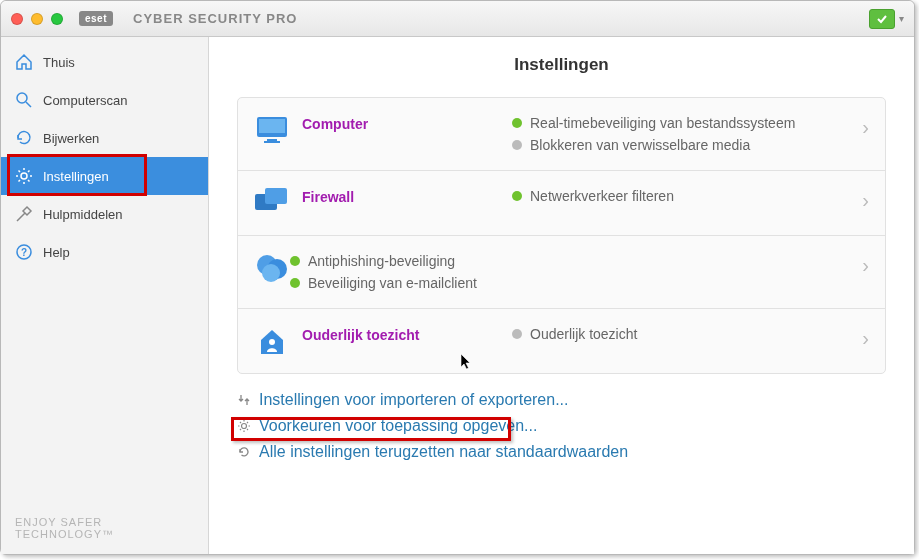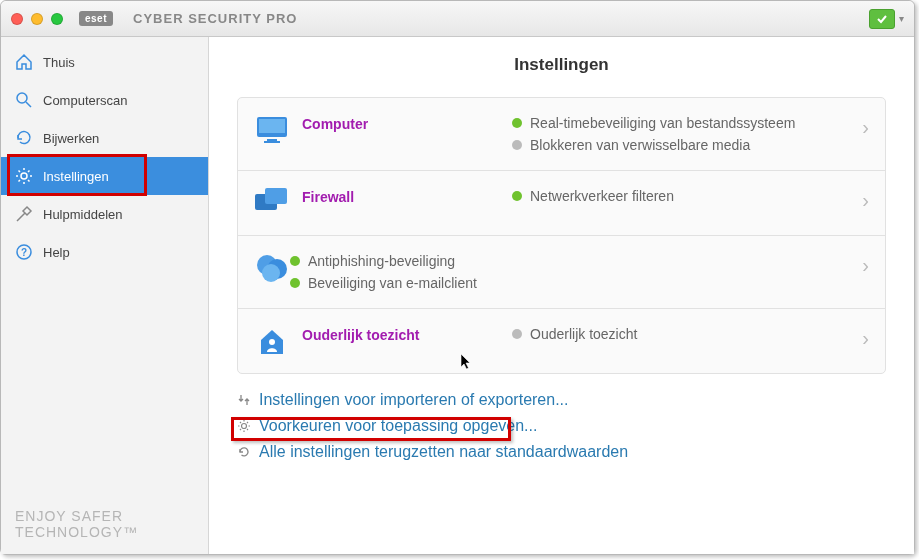--- a/index.html
+++ b/index.html
@@ -16,21 +16,21 @@
   .status-btn { margin-left: auto; width: 26px; height: 20px; background: #5fbf3f; border-radius: 3px; display: flex; align-items: center; justify-content: center; color: #fff; font-size: 12px; font-weight: 700; border: 1px solid #4aa12f; }
   .status-chevron { margin-left: 4px; color: #888; font-size: 10px; }
   .body { flex: 1; display: flex; min-height: 0; }
   .sidebar { width: 208px; background: #f3f3f3; border-right: 1px solid #d6d6d6; display: flex; flex-direction: column; }
   .nav { padding-top: 6px; }
   .nav-item { display: flex; align-items: center; gap: 10px; height: 38px; padding: 0 14px; color: #444; font-size: 13px; cursor: pointer; position: relative; }
   .nav-item.active { background: #3b8ede; color: #fff; }
   .nav-icon { width: 18px; height: 18px; display: flex; align-items: center; justify-content: center; }
   .highlight-red { position: absolute; border: 3px solid #d10000; pointer-events: none; }
   .highlight-red.nav { top: -3px; left: 6px; width: 140px; height: 42px; }
-  .footer-text { margin-top: auto; padding: 14px; color: #b5b5b5; font-size: 14px; letter-spacing: 1px; }
+  .footer-text { margin-top: auto; padding: 14px; color: #b5b5b5; font-size: 11px; letter-spacing: 1px; }
   .content { flex: 1; display: flex; flex-direction: column; background: #fff; overflow: hidden; }
   .content-title { text-align: center; font-size: 17px; font-weight: 600; color: #333; padding: 18px 0 22px; }
   .cards { padding: 0 28px; }
   .card { border: 1px solid #e1e1e1; border-radius: 5px; background: #fafafa; margin-bottom: -1px; display: flex; align-items: flex-start; padding: 14px 16px; cursor: pointer; }
   .card + .card { border-top-left-radius: 0; border-top-right-radius: 0; }
   .card:first-child { border-bottom-left-radius: 0; border-bottom-right-radius: 0; }
   .card-mid { border-radius: 0; }
   .card:last-of-type { border-top-left-radius: 0; border-top-right-radius: 0; border-bottom-left-radius: 5px; border-bottom-right-radius: 5px; justify-content: center; }
   .card-icon { width: 36px; height: 36px; flex-shrink: 0; display: flex; align-items: center; justify-content: center; }
   .card-title { font-weight: 700; font-size: 14px; color: #a21caf; margin-left: 12px; width: 210px; padding-top: 4px; }

